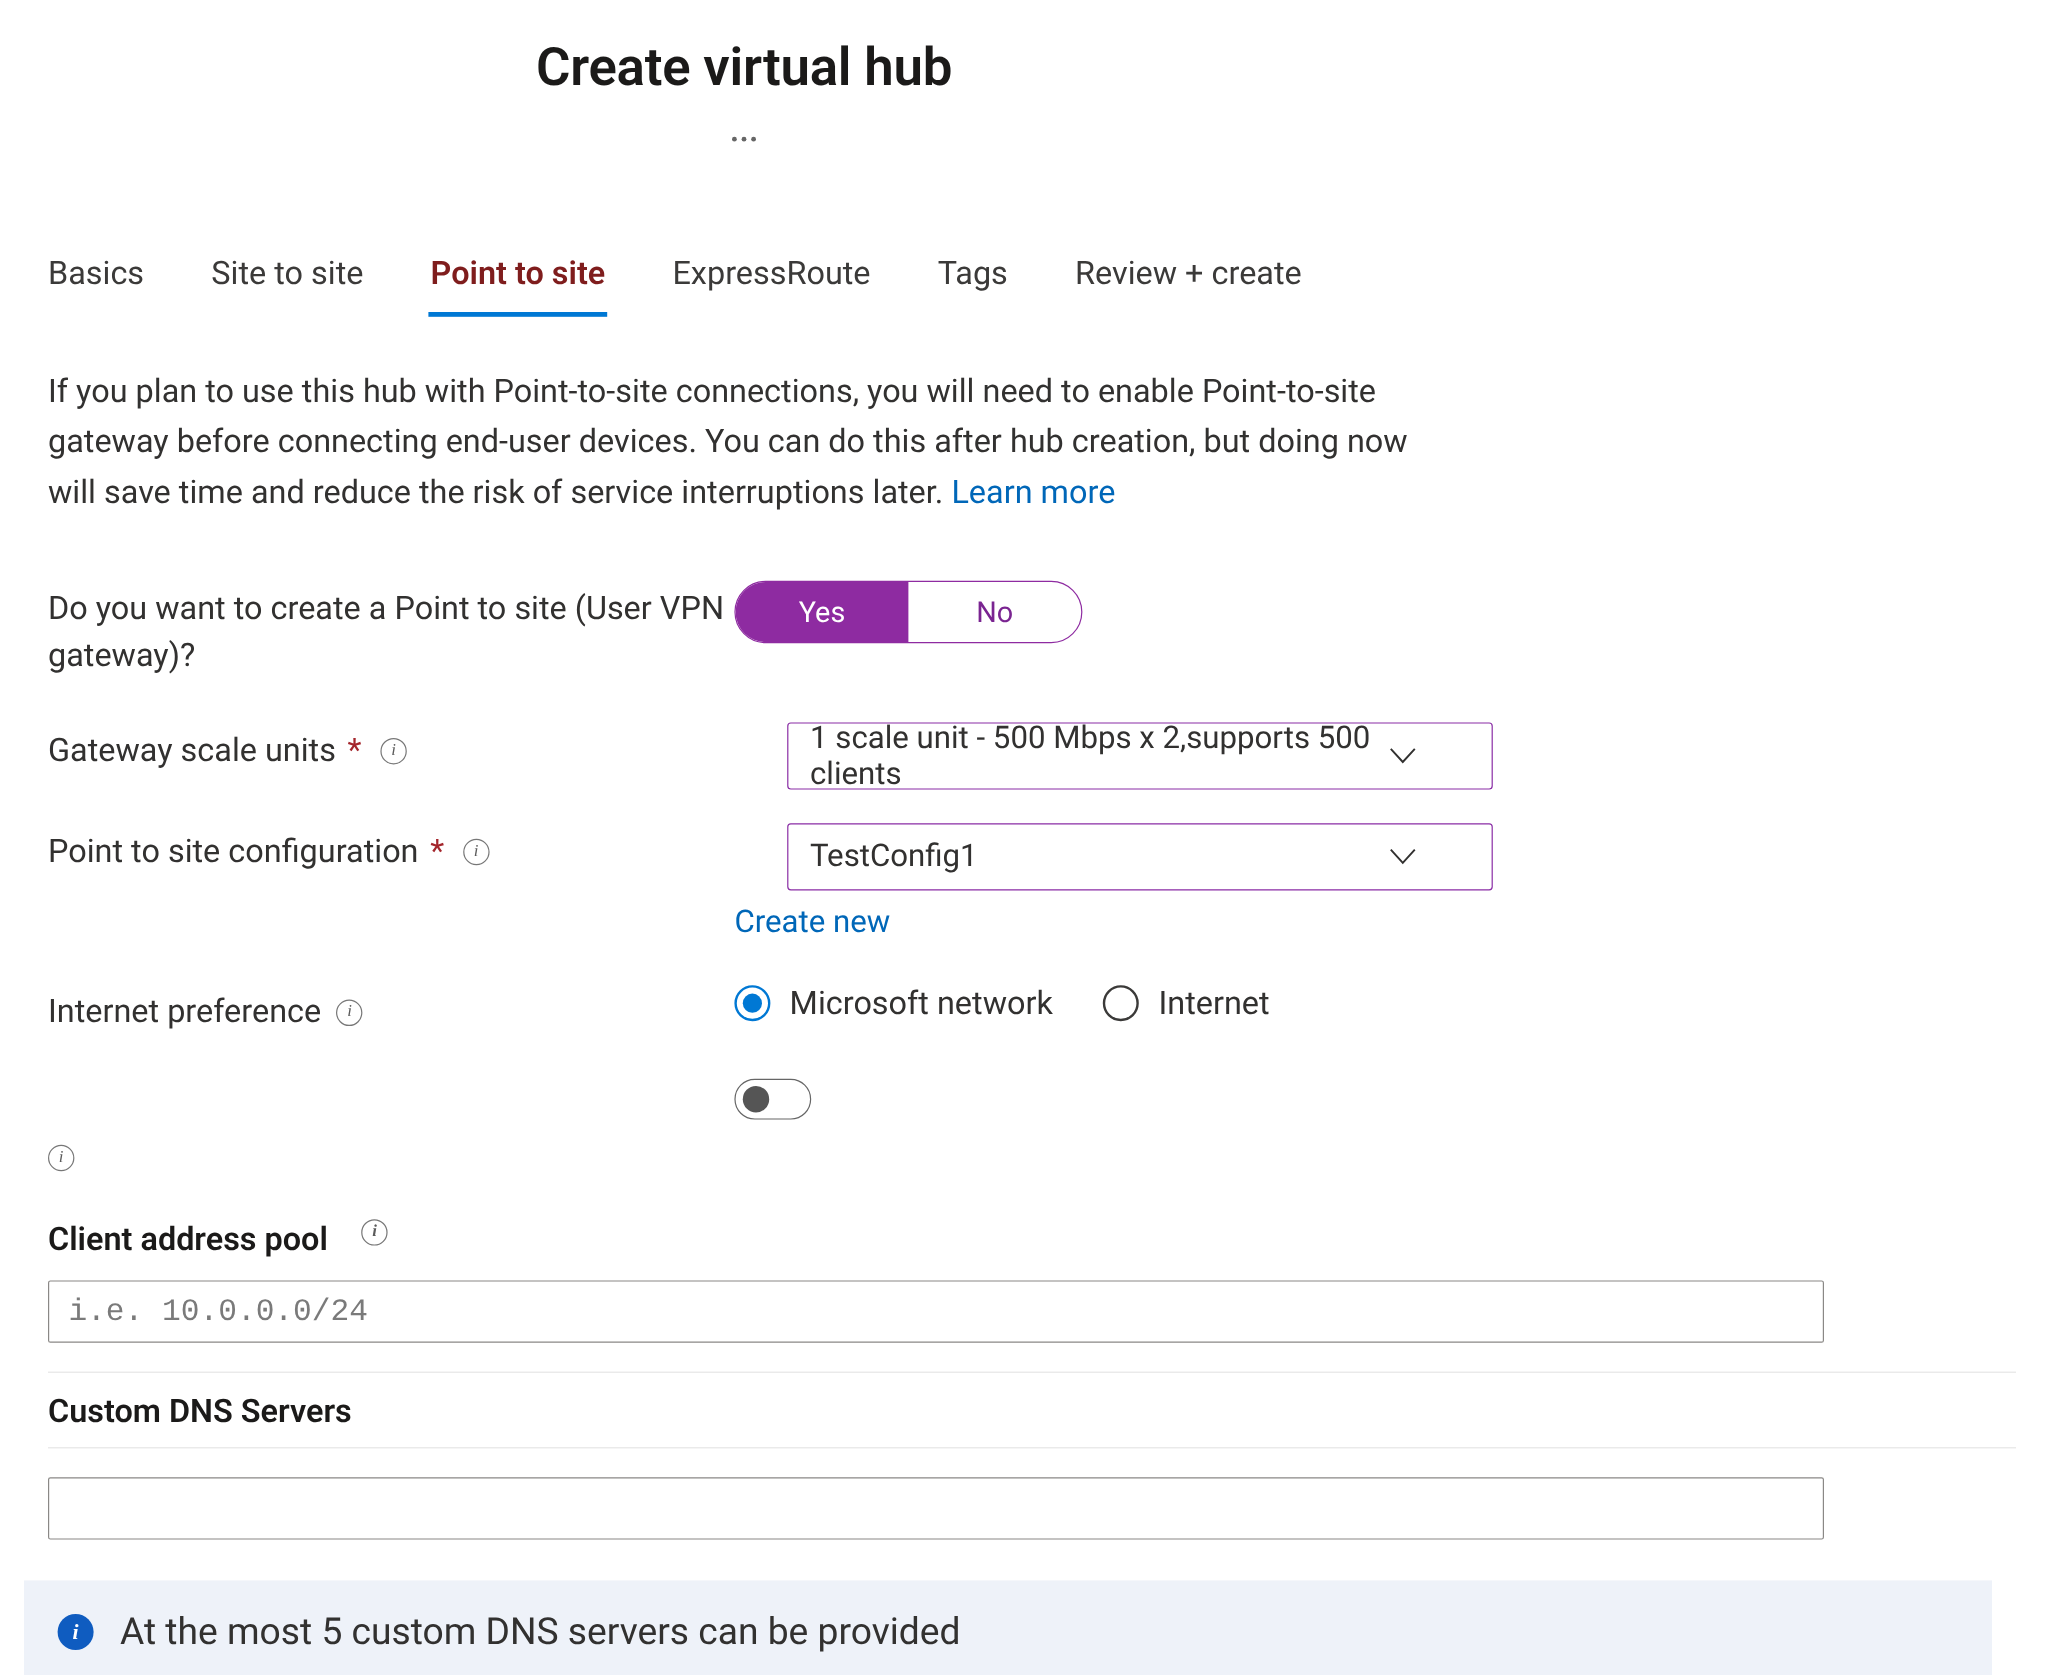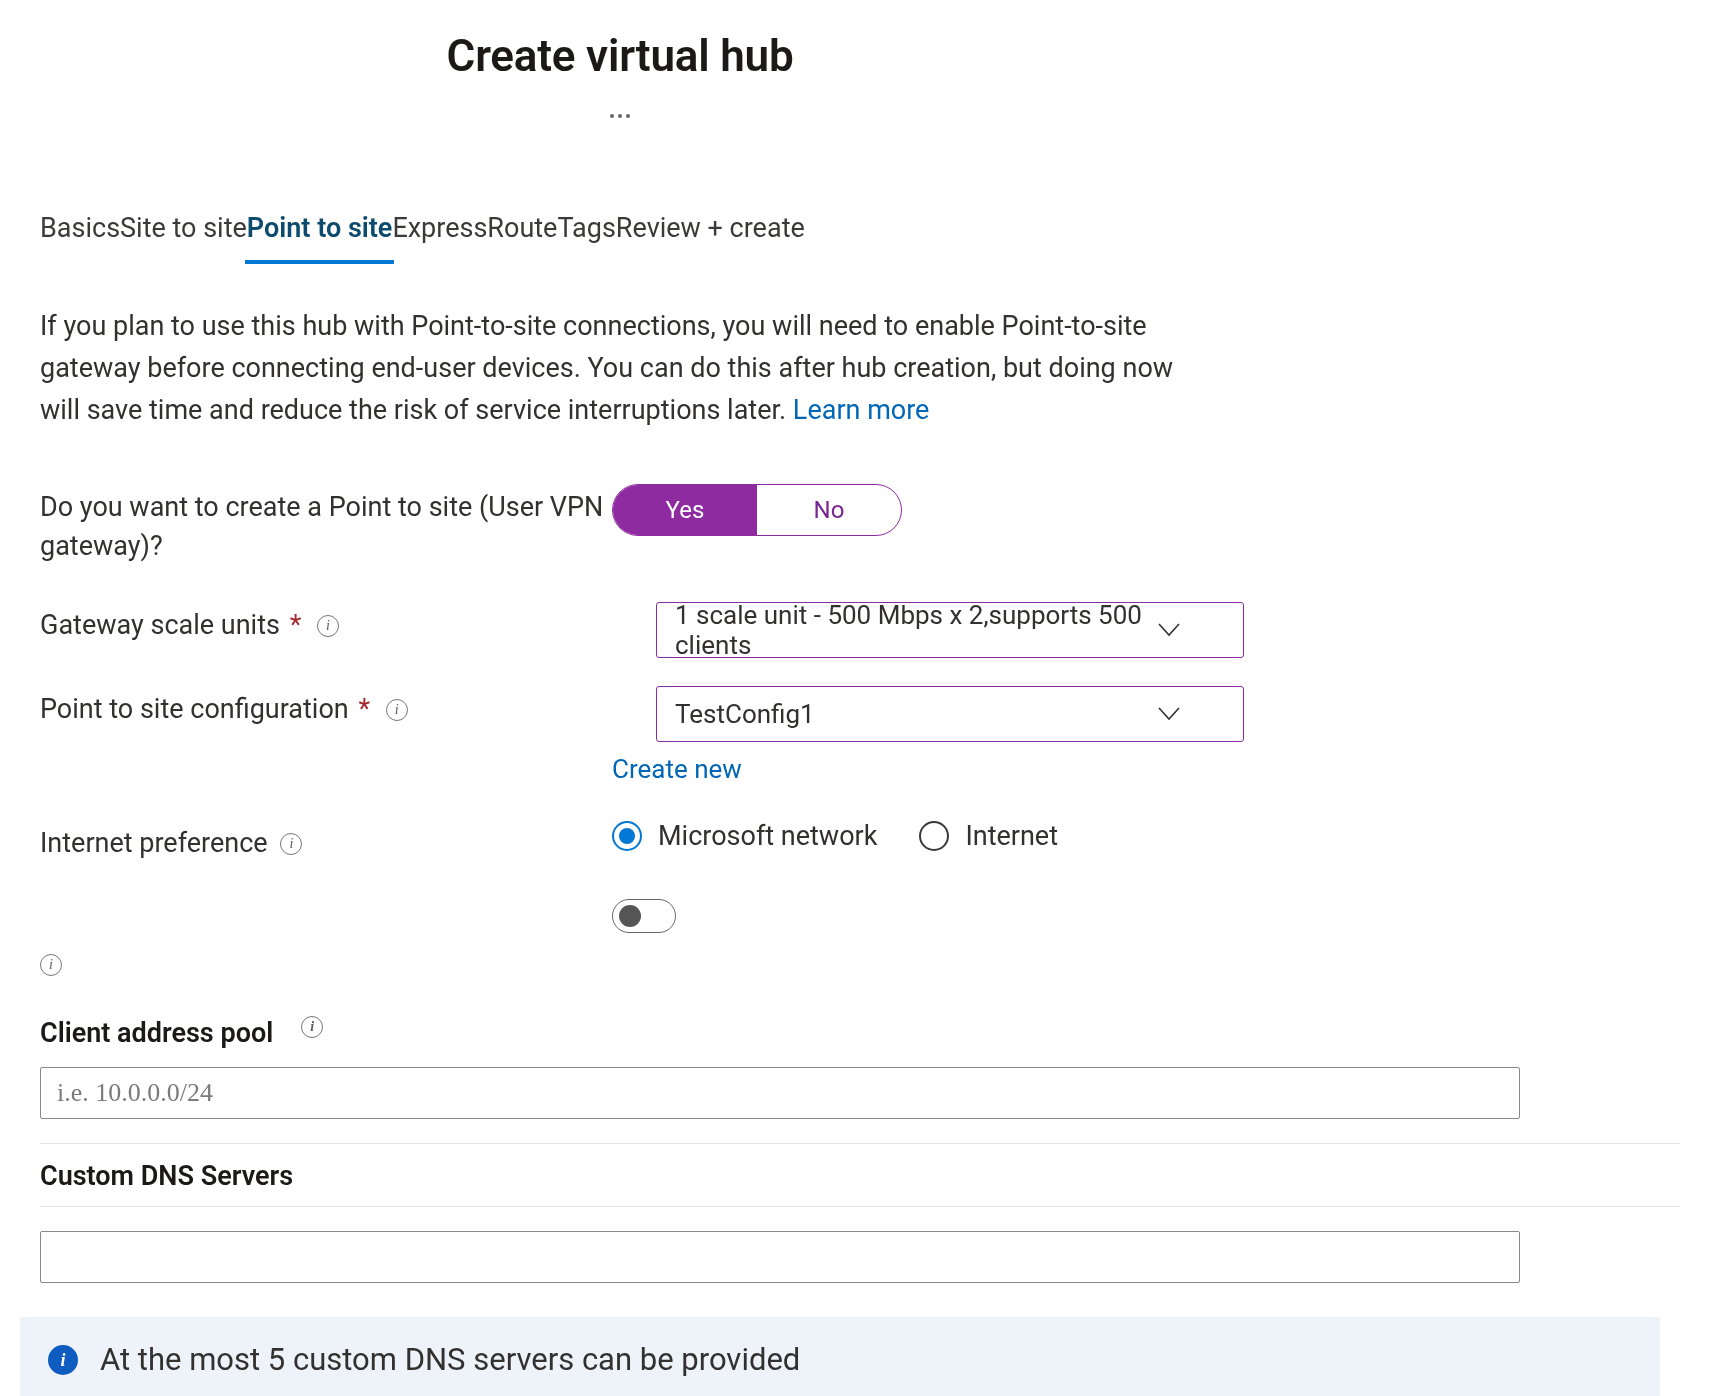--- a/index.html
+++ b/index.html
@@ -35,23 +35,23 @@
   }
 
   
   .title-row   { display:flex; align-items:center; gap:28px; margin-bottom:90px;flex-direction:column; }
   .title       { font-size:44px; font-weight:600; color:var(--text-secondary); letter-spacing:-.2px; }
   .more-btn    { background:none; border:none; padding:4px 8px; cursor:pointer; }
   .more-dots   { display:flex; gap:4px; }
   .more-dots span { width:4px; height:4px; border-radius:50%; background:#666; display:inline-block; }
 
   
-  .tabs        { display:flex; border-bottom:0; margin-bottom:42px;text-align:center; }
+  .tabs        { display:flex; gap:56px; border-bottom:0; margin-bottom:42px;text-align:center; }
   .tab         { position:relative; font-size:27px; color:#3b3a39; padding-bottom:20px; cursor:pointer; }
-  .tab.active  { font-weight:600; color:#0c4a6e; }
+  .tab.active  { font-weight:600; color:#7f1d1d; }
   .tab.active::after {
     content:""; position:absolute; left:-2px; right:-2px; bottom:0; height:4px; background:var(--tab-active);
   }
 
   
   .intro       { font-size:27px; line-height:1.55; color:var(--text); margin-bottom:52px; max-width:1150px; }
   .link        { color:var(--link); text-decoration:none; cursor:pointer; }
 
   
   .row         { display:flex; align-items:flex-start; margin-bottom:36px; }
@@ -82,21 +82,21 @@
   .radio-label { font-size:27px; color:#323130; }
 
   
   .switch      { width:64px; height:34px; border:1px solid #666; border-radius:17px; background:#fff; position:relative; cursor:pointer; }
   .switch .knob{ width:22px; height:22px; border-radius:50%; background:#555; position:absolute; top:5px; left:6px; }
 
   
   .section-hd  { font-size:27px; font-weight:600; color:#1b1a19; margin:32px 0 18px; display:flex; align-items:flex-start; gap:22px; }
 
   
-  .text-input  { width:1554px; max-width:1480px; height:52px; border:1px solid #8a8886; border-radius:2px; font-size:26px; padding:0 16px; color:#323130; font-family:Liberation Serif, serif; }
+  .text-input  { width:1554px; max-width:1480px; height:52px; border:1px solid #8a8886; border-radius:2px; font-size:26px; padding:0 16px; color:#323130; font-family:Liberation Mono, monospace; }
   .text-input::placeholder { color:#7a7a7a; }
 
   hr.sep {
     border:none; border-top:1px solid #e5e5e5; margin:24px 0 24px 0; width:1640px;
   }
 
   
   .info-banner { width:1640px; background:var(--info-bg); padding:24px 24px 24px 28px; display:flex; align-items:center; gap:22px; }
   .info-banner .icon {
     width:30px; height:30px; border-radius:50%; background:var(--info-icon); color:#fff; display:flex; align-items:center; justify-content:center; flex:0 0 30px;

